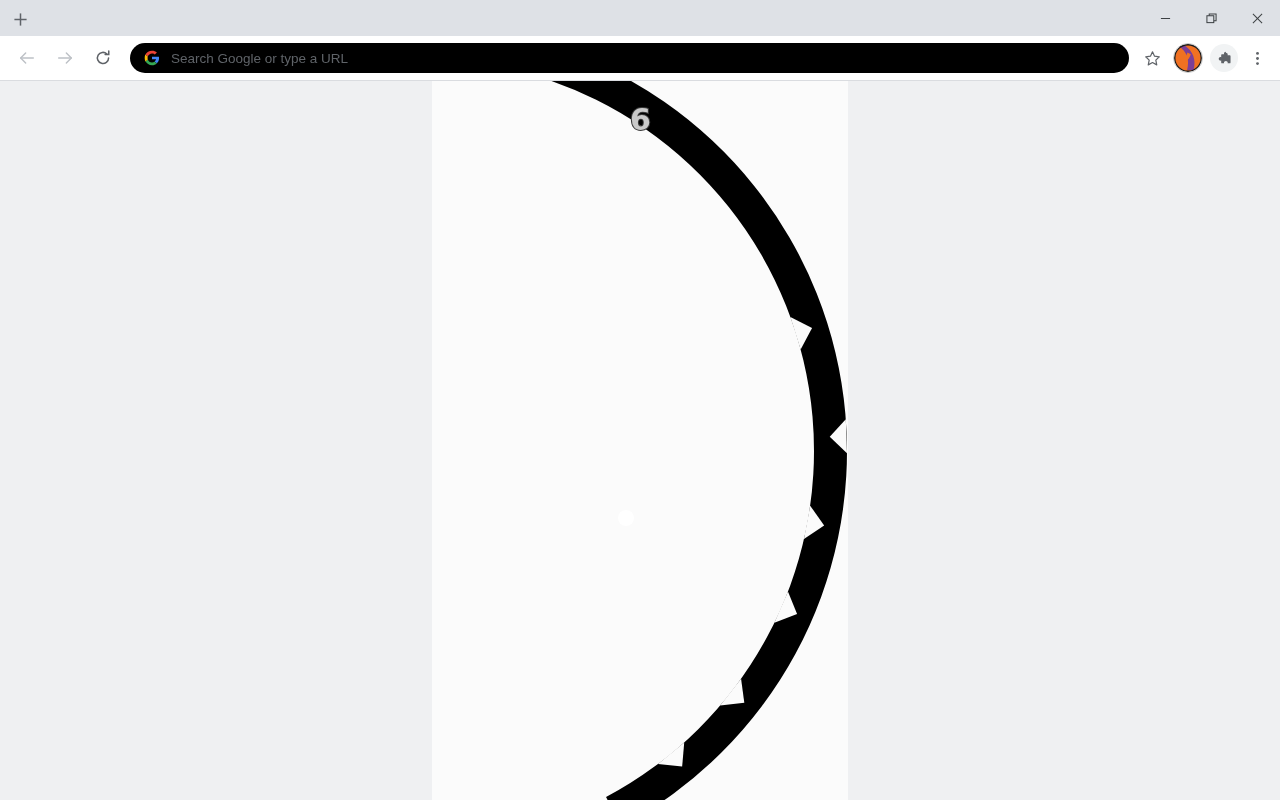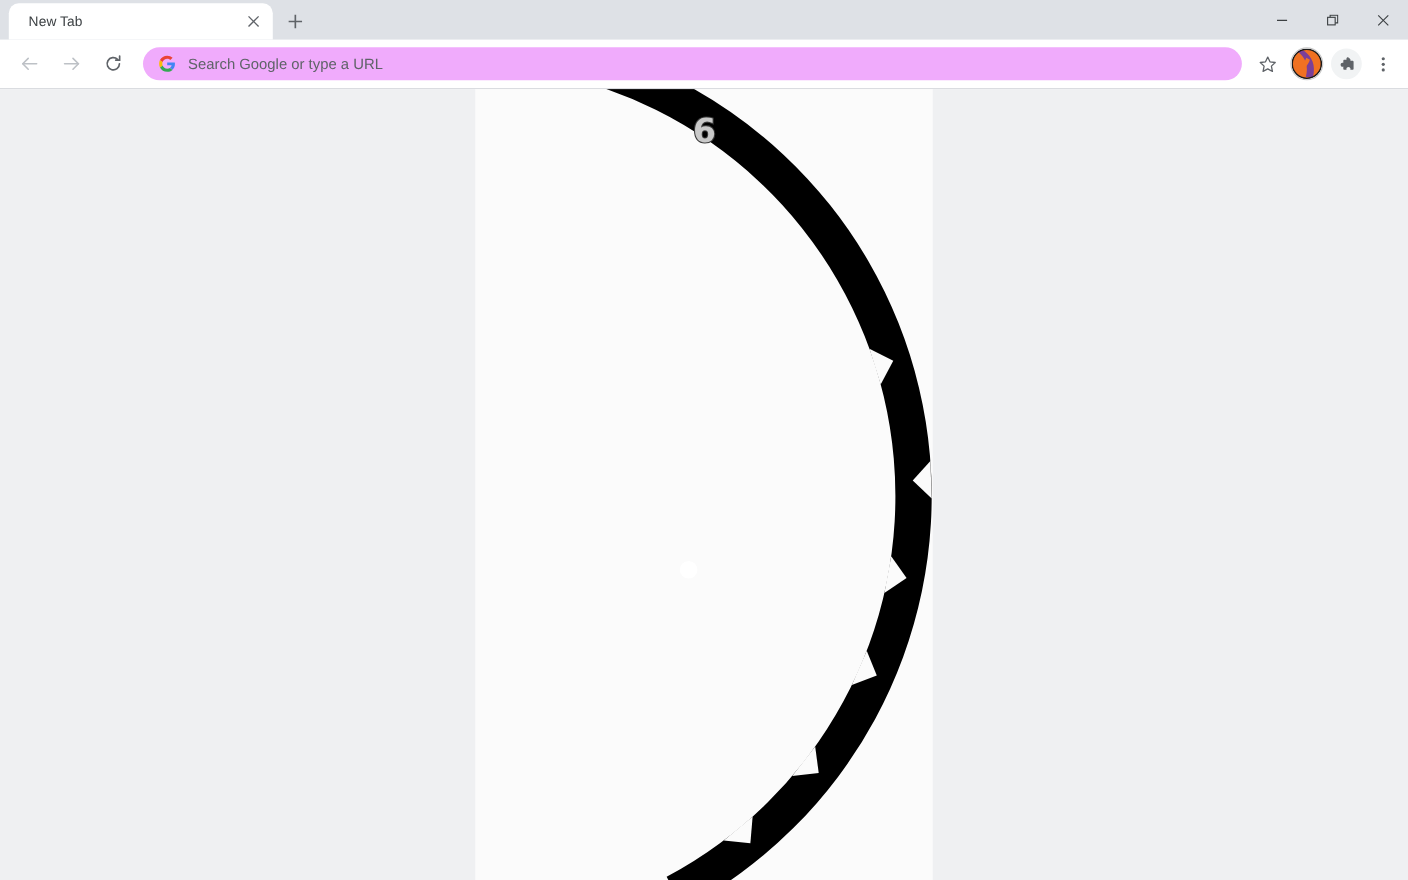--- a/index.html
+++ b/index.html
@@ -56,21 +56,21 @@
     padding: 0 8px; flex: 0 0 45px; border-bottom: 1px solid #dadce0;
   }
   .navbtn {
     width: 32px; height: 32px; border-radius: 50%; margin: 0 3px;
     display: flex; align-items: center; justify-content: center; color: #5f6368;
   }
   .navbtn.disabled { color: #bdc1c6; }
   .navbtn svg { width: 18px; height: 18px; }
 
   .omnibox {
-    flex: 1; height: 30px; background: #f0abfc; border-radius: 16px;
+    flex: 1; height: 30px; background: #000000; border-radius: 16px;
     display: flex; align-items: center; padding: 0 14px; margin: 0 6px 0 8px;
   }
   .omni-text {
     font-size: 13.5px; color: #5f6368; margin-left: 11px;
     white-space: nowrap; overflow: hidden; text-overflow: ellipsis;
   }
   .g-icon { width: 16px; height: 16px; flex: 0 0 16px; }
 
   .tb-icon {
     width: 28px; height: 28px; border-radius: 50%; margin: 0 3px;
@@ -104,29 +104,20 @@
     paint-order: stroke fill;
   }
 </style>
 </head>
 <body>
 
 <div id="browser">
 
   <div class="tabstrip">
 
-    <div class="tab">
-      <span class="tab-title">New Tab</span>
-      <span class="tab-close">
-        <svg viewBox="0 0 12 12" fill="none" stroke="currentColor" stroke-width="1.3">
-          <line x1="1" y1="1" x2="11" y2="11"></line>
-            <line x1="11" y1="1" x2="1" y2="11"></line>
-        </svg>
-      </span>
-    </div>
 
     <div class="newtab-btn">
       <svg viewBox="0 0 16 16" fill="none" stroke="currentColor" stroke-width="1.6">
         <line x1="8" y1="1.5" x2="8" y2="14.5"></line>
           <line x1="1.5" y1="8" x2="14.5" y2="8"></line>
       </svg>
     </div>
 
     <div class="wincontrols">
       <div class="wc">

